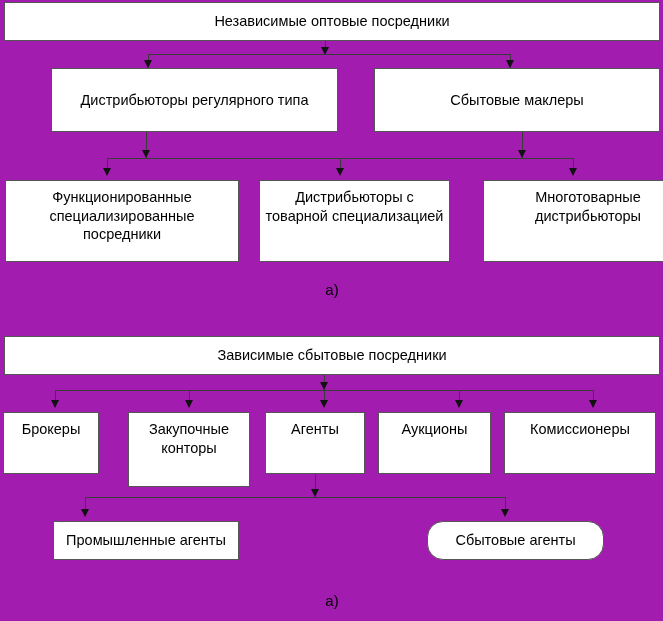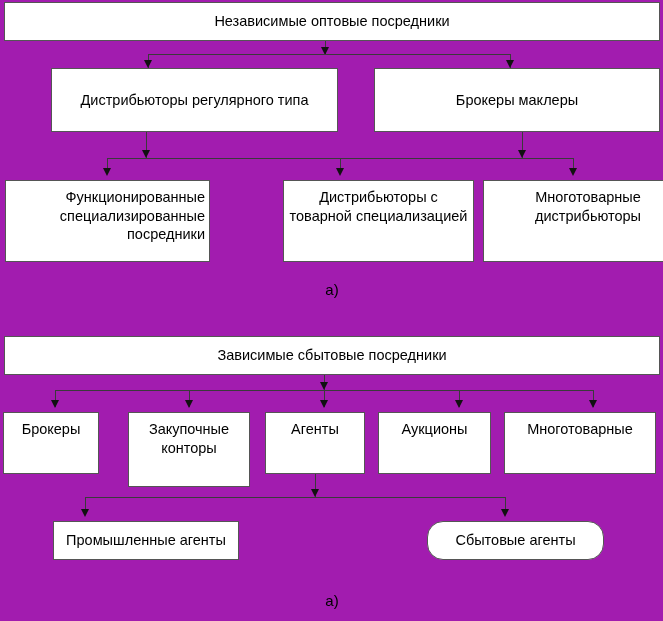--- a/index.html
+++ b/index.html
@@ -75,42 +75,42 @@
     <div class="hline" style="left:148px; top:54px; width:363px;"></div>
 
     <div class="vline" style="left:148px; top:54px; height:14px;"></div>
     <div class="arrowhead" style="left:144px; top:60px;"></div>
 
     <div class="vline" style="left:510px; top:54px; height:14px;"></div>
     <div class="arrowhead" style="left:506px; top:60px;"></div>
 
     <div class="node" style="left:4px; top:68px; width:287px; height:64px;margin-left:47px;">Дистрибьюторы регулярного типа</div>
 
-    <div class="node" style="left:374px; top:68px; width:286px; height:64px;">Брокеры маклеры</div>
+    <div class="node" style="left:374px; top:68px; width:286px; height:64px;">Сбытовые маклеры</div>
 
     <div class="vline" style="left:146px; top:132px; height:26px;"></div>
     <div class="arrowhead" style="left:142px; top:150px;"></div>
 
     <div class="vline" style="left:522px; top:132px; height:26px;"></div>
     <div class="arrowhead" style="left:518px; top:150px;"></div>
 
     <div class="hline" style="left:107px; top:158px; width:467px;"></div>
 
     <div class="vline" style="left:107px; top:158px; height:16px;"></div>
     <div class="arrowhead" style="left:103px; top:168px;"></div>
 
     <div class="vline" style="left:340px; top:158px; height:16px;"></div>
     <div class="arrowhead" style="left:336px; top:168px;"></div>
 
     <div class="vline" style="left:573px; top:158px; height:16px;"></div>
     <div class="arrowhead" style="left:569px; top:168px;"></div>
 
-    <div class="node top-align" style="left:5px; top:180px; width:205px; height:82px;text-align:right;">Функционированные специализированные посредники</div>
+    <div class="node top-align" style="left:5px; top:180px; width:234px; height:82px;">Функционированные специализированные посредники</div>
 
-    <div class="node top-align" style="left:259px; top:180px; width:191px; height:82px;margin-left:24px;">Дистрибьюторы с товарной специализацией</div>
+    <div class="node top-align" style="left:259px; top:180px; width:191px; height:82px;">Дистрибьюторы с товарной специализацией</div>
 
     <div class="node top-align" style="left:483px; top:180px; width:210px; height:82px;">Многотоварные дистрибьюторы</div>
 
     <div class="caption" style="left:302px; top:281px; width:60px;">а)</div>
   </div>
 
   <div>
 
     <div class="node" style="left:4px; top:336px; width:656px; height:39px;">Зависимые сбытовые посредники</div>
 
@@ -135,21 +135,21 @@
     <div class="arrowhead" style="left:589px; top:400px;"></div>
 
     <div class="node top-align" style="left:3px; top:412px; width:96px; height:62px;">Брокеры</div>
 
     <div class="node top-align" style="left:128px; top:412px; width:122px; height:75px;">Закупочные конторы</div>
 
     <div class="node top-align" style="left:265px; top:412px; width:100px; height:62px;">Агенты</div>
 
     <div class="node top-align" style="left:378px; top:412px; width:113px; height:62px;">Аукционы</div>
 
-    <div class="node top-align" style="left:504px; top:412px; width:152px; height:62px;">Многотоварные</div>
+    <div class="node top-align" style="left:504px; top:412px; width:152px; height:62px;">Комиссионеры</div>
 
     <div class="vline" style="left:315px; top:474px; height:23px;"></div>
     <div class="arrowhead" style="left:311px; top:489px;"></div>
 
     <div class="hline" style="left:85px; top:497px; width:421px;"></div>
 
     <div class="vline" style="left:85px; top:497px; height:18px;"></div>
     <div class="arrowhead" style="left:81px; top:509px;"></div>
 
     <div class="vline" style="left:505px; top:497px; height:18px;"></div>

